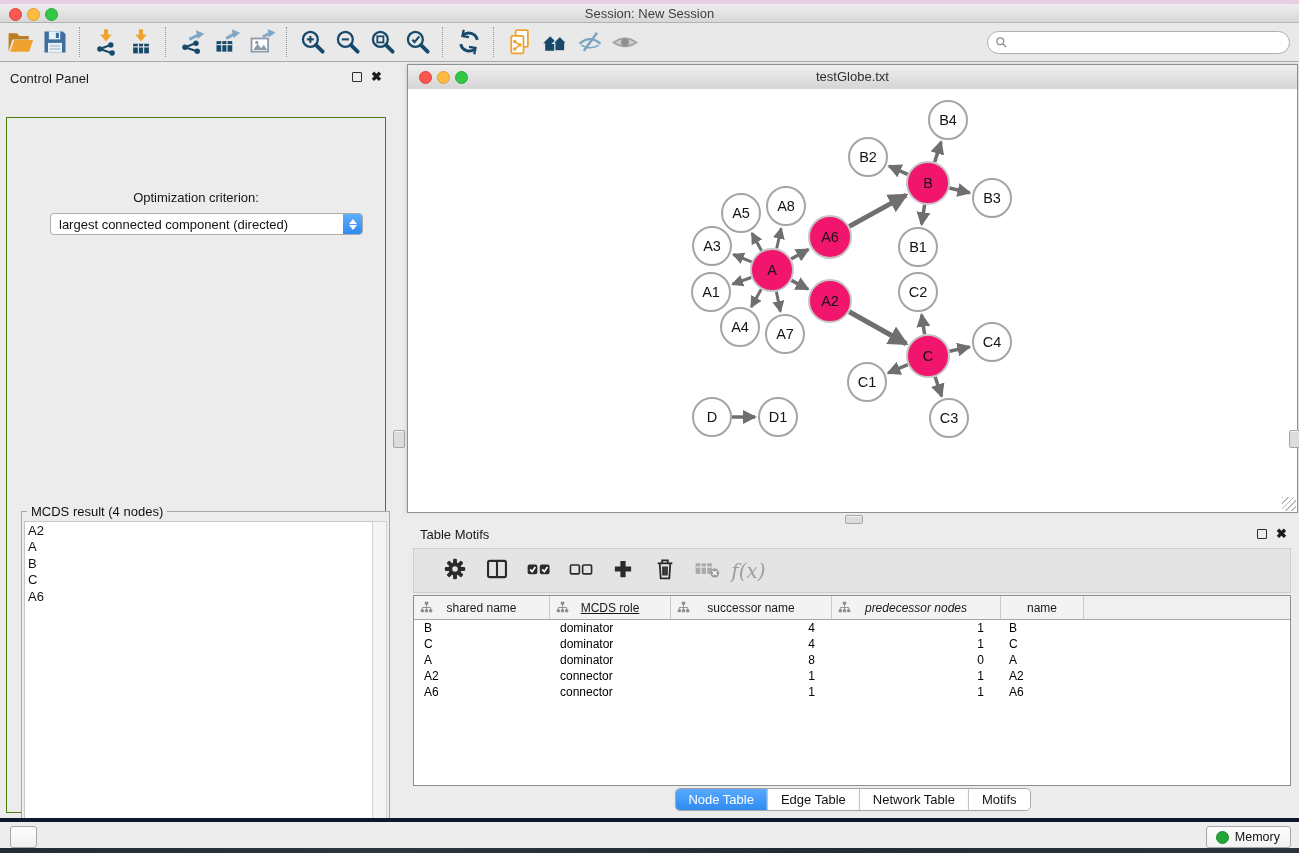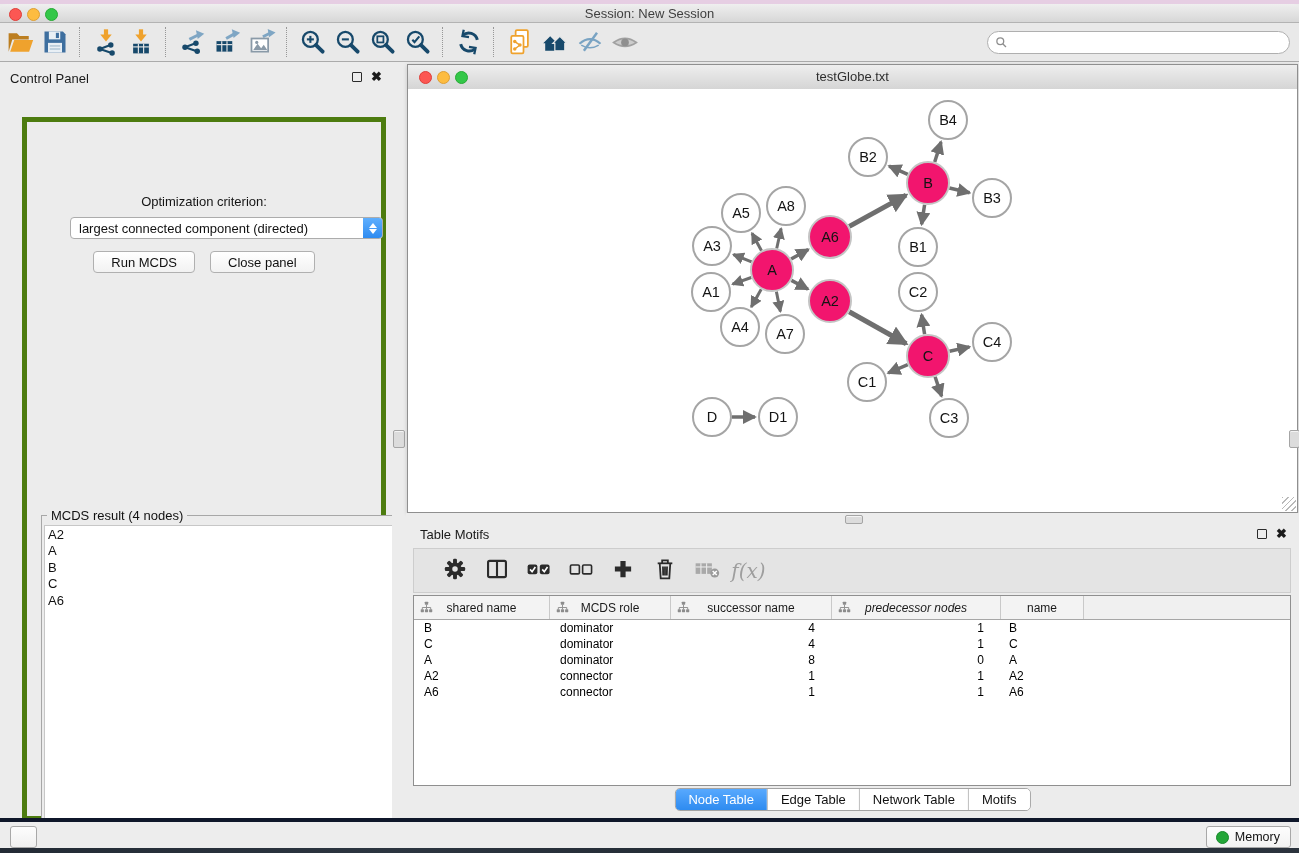--- a/index.html
+++ b/index.html
@@ -38,21 +38,21 @@
   .close-btn{border:none;background:none;font-size:13px;font-weight:bold;color:#1A1A1A;padding:0;line-height:10px;}
   
   #control-panel{position:absolute;left:0;top:62px;width:392px;height:756px;background:#ECECEC;}
   #cp-header{position:absolute;left:10px;top:9px;}
   #cp-controls{right:10px;top:10px;}
   .seg-group{display:flex;border:1px solid #A3A3A3;border-radius:5px;overflow:hidden;background:#FFF;height:21px;}
   .seg{padding:0 13px;font-size:13px;line-height:21px;color:#111;border-left:1px solid #BDBDBD;background:#FFF;border-top:none;border-bottom:none;border-right:none;font-family:"Liberation Sans",sans-serif;}
   .seg:first-child{border-left:none;}
   .seg.sel{background:linear-gradient(#58A9FE,#2E8BF0);color:#FFF;}
   #cp-tabs{position:absolute;top:33px;left:50%;transform:translateX(-50%);}
-  #cp-pane{position:absolute;left:22px;right:6px;top:55px;height:694px;border:5px solid #4d7c0f;background:#ECECEC;}
+  #cp-pane{position:absolute;left:6px;right:6px;top:55px;height:694px;border:1px solid #4d7c0f;background:#ECECEC;}
   #opt-label{position:absolute;left:0;right:0;top:72px;text-align:center;font-size:13px;color:#151515;}
   #criterion{position:absolute;left:43px;top:95px;width:313px;height:22px;background:#FFF;border:1px solid #ACACAC;
       border-radius:4px;display:flex;align-items:center;box-sizing:border-box;}
   #criterion .val{flex:1;font-size:13px;padding-left:8px;color:#111;white-space:nowrap;overflow:hidden;}
   #criterion .stepper{width:19px;height:20px;border-radius:0 3px 3px 0;background:linear-gradient(#5FAFFE,#2E8BF0);
       display:flex;flex-direction:column;align-items:center;justify-content:center;gap:1px;}
   #criterion .stepper span{display:block;width:0;height:0;border-left:4px solid transparent;border-right:4px solid transparent;}
   #criterion .up{border-bottom:5px solid #FFF;}
   #criterion .down{border-top:5px solid #FFF;}
   #cp-buttons{position:absolute;left:0;right:0;top:129px;display:flex;justify-content:center;gap:15px;}
@@ -347,24 +347,20 @@
       <button class="close-btn">✖</button>
     </div>
     <div id="cp-pane">
       <div id="opt-label">Optimization criterion:</div>
       <div id="criterion">
         <span class="val">largest connected component (directed)</span>
         <span class="stepper">
             <span class="up"></span>
             <span class="down"></span>
           </span>
-      </div>
-      <div id="cp-buttons">
-        <button class="push-btn">Run MCDS</button>
-        <button class="push-btn">Close panel</button>
       </div>
       <div id="mcds-box">
         <span id="mcds-legend">MCDS result (4 nodes)</span>
         <div id="mcds-list">
             <div class="item">A2</div>
             <div class="item">A</div>
             <div class="item">B</div>
             <div class="item">C</div>
             <div class="item">A6</div>
           </div>
@@ -585,21 +581,21 @@
                   <rect x="5.2" y="0.8" width="3.6" height="3.2" rx="0.5"></rect>
                   <rect x="0.8" y="9" width="3.4" height="3.2" rx="0.5"></rect>
                   <rect x="5.3" y="9" width="3.4" height="3.2" rx="0.5"></rect>
                   <rect x="9.8" y="9" width="3.4" height="3.2" rx="0.5"></rect>
                 </g>
                 <path d="M7 4 V7 M2.5 9 V7 H11.5 V9 M7 7 V9" stroke="#8C8C8C" stroke-width="1" fill="none"></path>
               </svg>
             </span>
             <span>shared name</span>
           </div>
-          <div class="th" style="width: 121px;">
+          <div class="th" style="width: 121px; text-decoration: underline;">
             <span class="hicon">
               <svg viewBox="0 0 14 14">
                 <g fill="#8C8C8C">
                   <rect x="5.2" y="0.8" width="3.6" height="3.2" rx="0.5"></rect>
                   <rect x="0.8" y="9" width="3.4" height="3.2" rx="0.5"></rect>
                   <rect x="5.3" y="9" width="3.4" height="3.2" rx="0.5"></rect>
                   <rect x="9.8" y="9" width="3.4" height="3.2" rx="0.5"></rect>
                 </g>
                 <path d="M7 4 V7 M2.5 9 V7 H11.5 V9 M7 7 V9" stroke="#8C8C8C" stroke-width="1" fill="none"></path>
               </svg>

